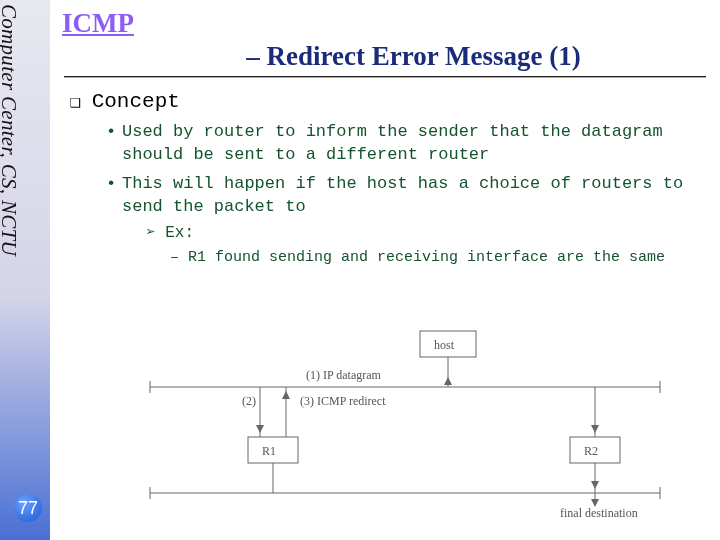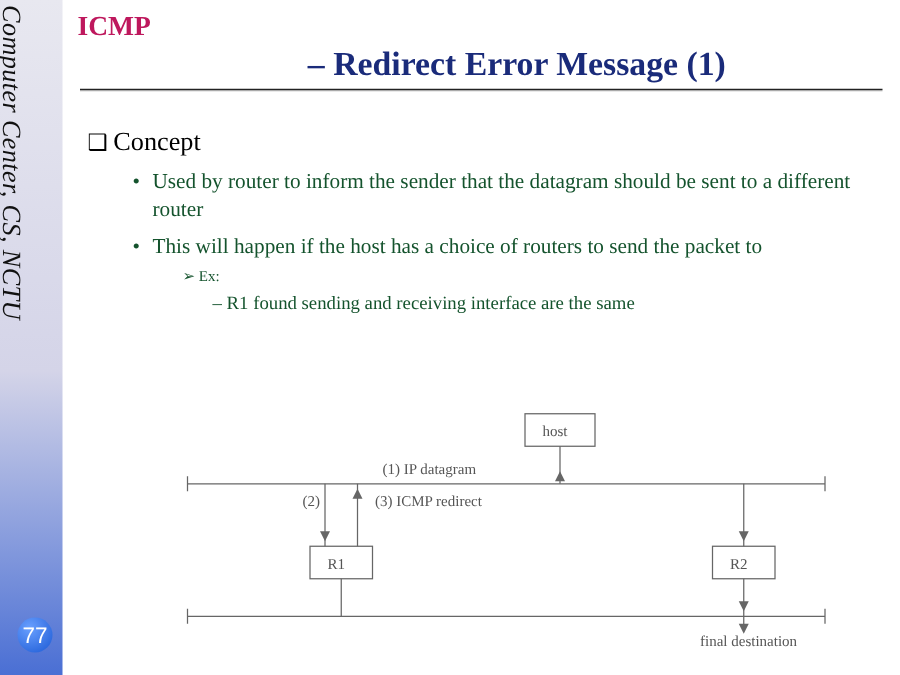--- a/index.html
+++ b/index.html
@@ -45,41 +45,42 @@
     line-height: 28px;
     text-align: center;
   }
   .content {
     position: absolute;
     left: 62px;
     top: 8px;
     right: 10px;
   }
   .title-main {
-    font-size: 22px;
-    color: #be185d;
+    font-size: 27px;
+    color: #8b5cf6;
     font-weight: bold;
     font-family: "Times New Roman", serif;
+    text-decoration: underline;
   }
   .title-sub {
     font-size: 27px;
     color: #1a2b7a;
     font-weight: bold;
     margin-left: 55px;
     margin-top: 2px;
     text-align: center;
   }
   .title-rule {
     margin-top: 4px;
     height: 2px;
     background: linear-gradient(to bottom, #222 0%, #222 40%, #aaa 40%, #aaa 100%);
     margin-left: 2px;
     margin-right: 4px;
   }
-  .section { margin-top: 28px; }
+  .section { margin-top: 12px; font-family: Liberation Mono, monospace; }
   .section-head {
     font-size: 21px;
     color: #000;
     margin-left: 8px;
   }
   .section-head::before {
     content: "❑ ";
     font-size: 18px;
   }
   ul.bullets {
@@ -96,21 +97,21 @@
     padding-left: 16px;
   }
   ul.bullets > li::before {
     content: "•";
     position: absolute;
     left: 0;
     top: 0;
   }
   .sub1 {
     margin-left: 24px;
-    font-size: 12px;
+    font-size: 16px;
     margin-top: 4px;
   }
   .sub1::before { content: "➢ "; }
   .sub2 {
     margin-left: 48px;
     font-size: 15px;
     margin-top: 4px;
   }
   .sub2::before { content: "– "; }
   .diagram {

